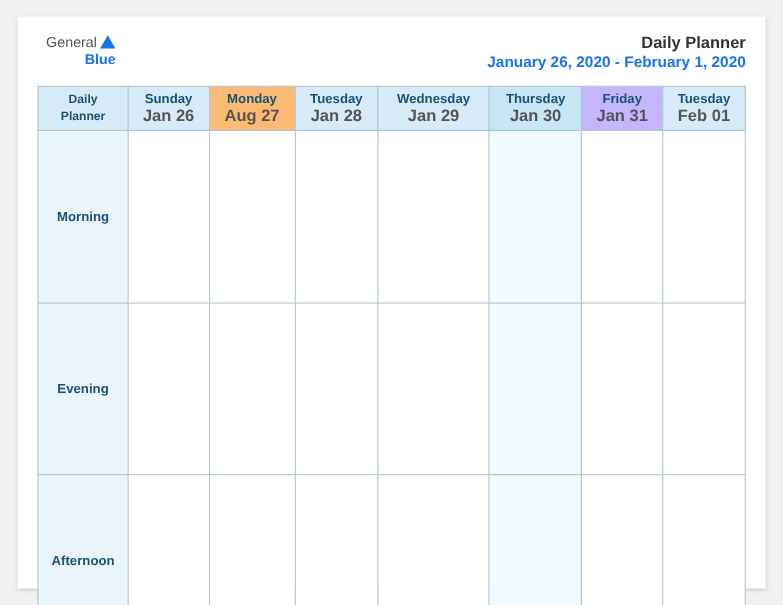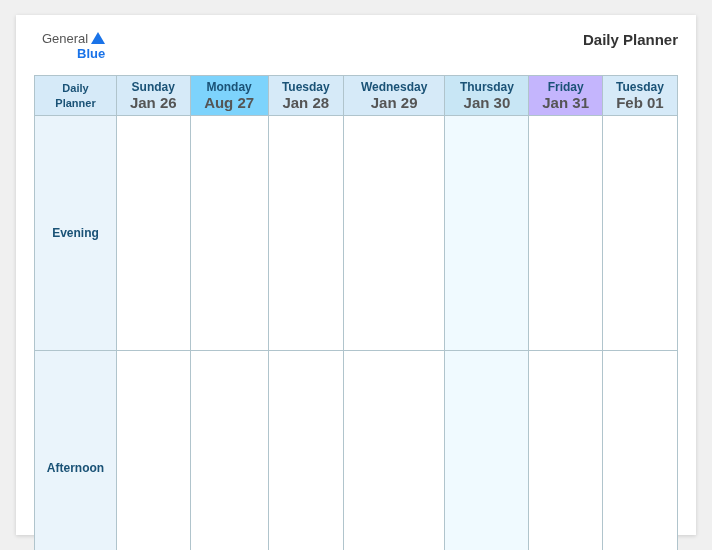--- a/index.html
+++ b/index.html
@@ -153,35 +153,36 @@
   <div class="header">
     <div class="logo-area">
       <div class="logo-text">
         <span class="logo-general">General</span>
         <div class="logo-triangle"></div>
       </div>
       <span class="logo-blue">Blue</span>
     </div>
     <div class="title-area">
       <div class="title-main">Daily Planner</div>
+      <div class="title-date">January 26, 2020 - February 1, 2020</div>
     </div>
   </div>
 
   <table class="calendar-table">
     <thead>
       <tr>
         <th class="th-daily-planner">
           Daily<br>Planner
         </th>
 
       <th style="background: rgb(214, 234, 248); font-size: 11px; color: rgb(26, 82, 118); margin-top: 30px;">
             <span class="th-day-name">Sunday</span>
             <span class="th-day-date">Jan 26</span>
           </th>
-          <th style="background: #7dd3fc; font-size: 11px; color: rgb(26, 82, 118);">
+          <th style="background: #fdba74; font-size: 11px; color: rgb(26, 82, 118);">
             <span class="th-day-name">Monday</span>
             <span class="th-day-date">Aug 27</span>
           </th>
           <th style="background: rgb(214, 234, 248); font-size: 11px; color: rgb(26, 82, 118);">
             <span class="th-day-name">Tuesday</span>
             <span class="th-day-date">Jan 28</span>
           </th>
           <th style="background: rgb(214, 234, 248); font-size: 11px; color: rgb(26, 82, 118); text-align: center;">
             <span class="th-day-name">Wednesday</span>
             <span class="th-day-date">Jan 29</span>
@@ -194,20 +195,30 @@
             <span class="th-day-name">Friday</span>
             <span class="th-day-date">Jan 31</span>
           </th>
           <th style="background: rgb(214, 234, 248); font-size: 11px; color: rgb(26, 82, 118);">
             <span class="th-day-name">Tuesday</span>
             <span class="th-day-date">Feb 01</span>
           </th>
         </tr>
     </thead>
     <tbody id="calendar-body">
+    <tr>
+          <td class="td-time">Morning</td>
+          <td class="td-content"></td>
+          <td class="td-content"></td>
+          <td class="td-content"></td>
+          <td class="td-content"></td>
+          <td class="td-thursday"></td>
+          <td class="td-content"></td>
+          <td class="td-content"></td>
+        </tr>
         <tr>
           <td class="td-time">Evening</td>
           <td class="td-content"></td>
           <td class="td-content"></td>
           <td class="td-content"></td>
           <td class="td-content"></td>
           <td class="td-thursday"></td>
           <td class="td-content"></td>
           <td class="td-content"></td>
         </tr>

